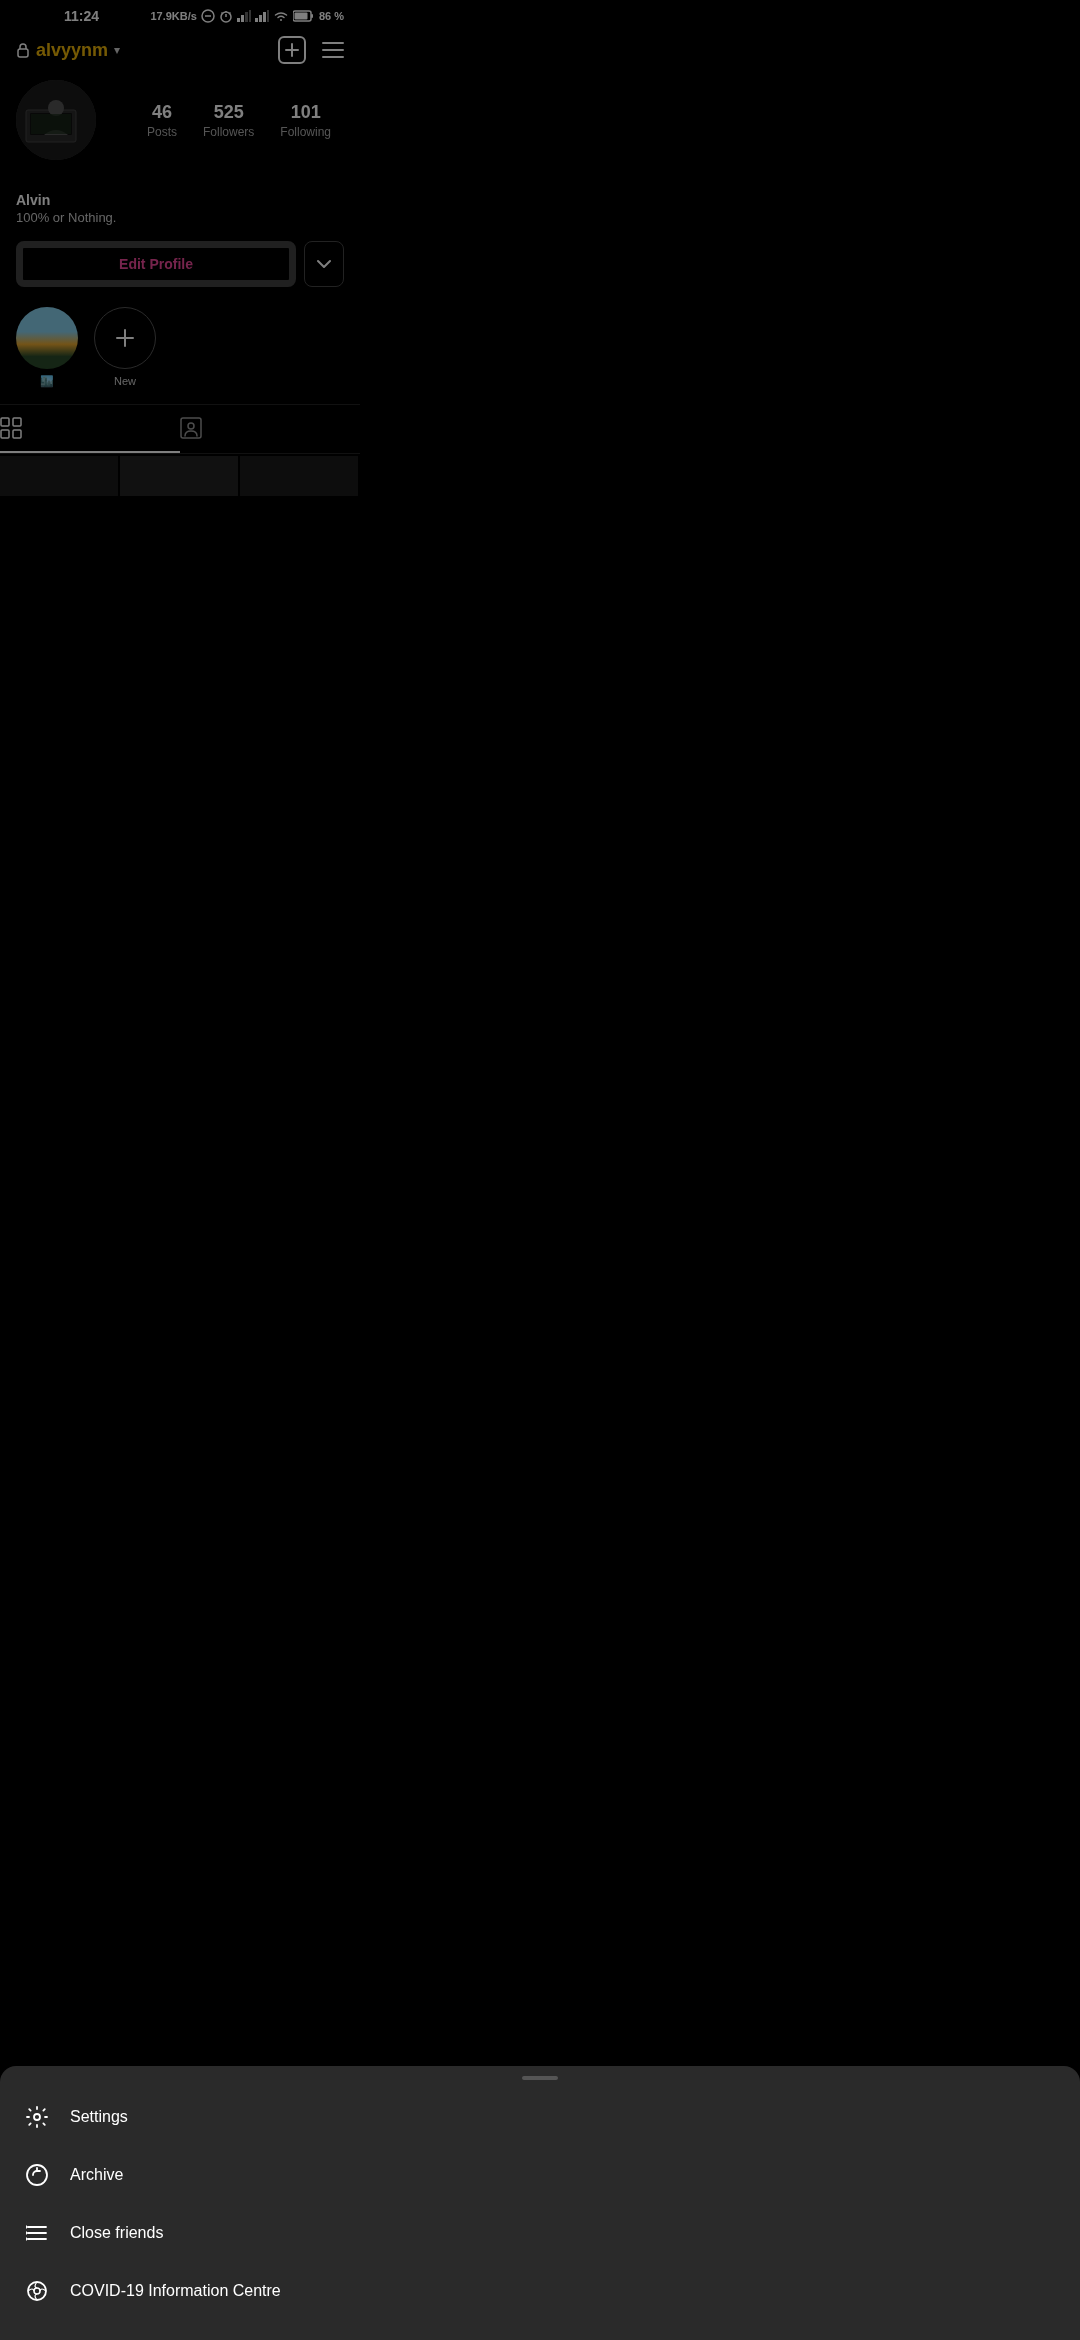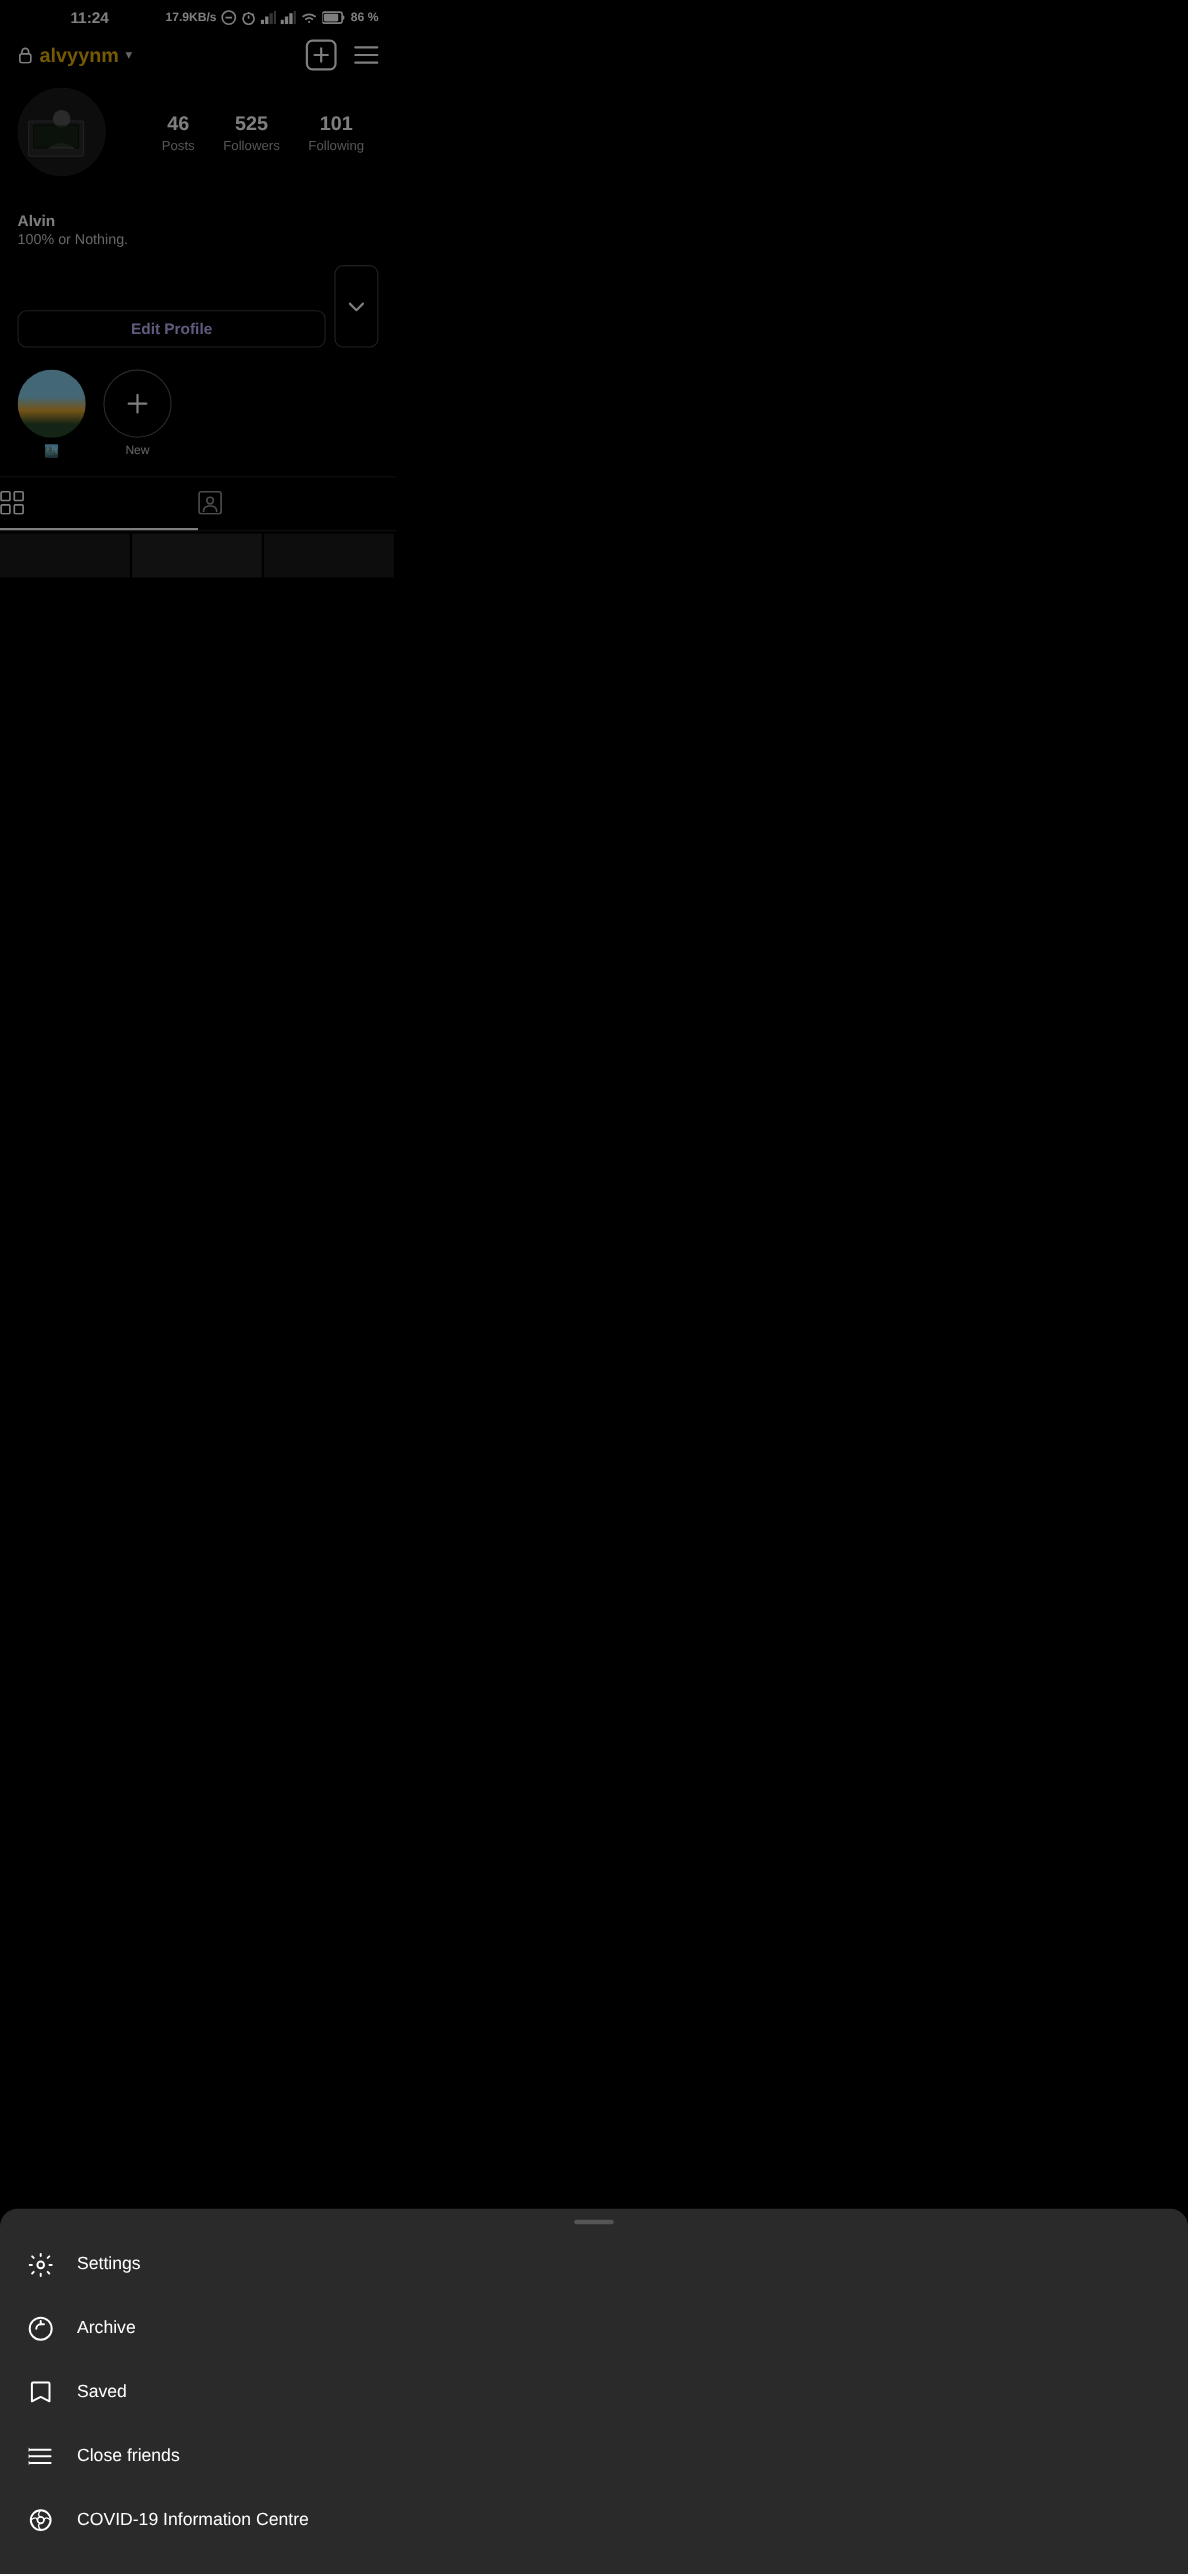--- a/index.html
+++ b/index.html
@@ -164,28 +164,27 @@
 
     
     .profile-actions {
       display: flex;
       gap: 8px;
       padding: 4px 16px 16px;
     }
     .edit-profile-btn {
       flex: 1;
       background: none;
-      border: 1px solid #404040;
-      color: #c4b5fd;
+      border: 7px solid #404040;
+      color: #ec4899;
       border-radius: 8px;
       padding: 8px 0;
       font-size: 14px;
       font-weight: 600;
       cursor: pointer;
-      margin-top: 41px;
     }
     .dropdown-btn {
       background: none;
       border: 1px solid #444;
       color: #fff;
       border-radius: 8px;
       padding: 8px 12px;
       font-size: 16px;
       cursor: pointer;
     }
@@ -492,28 +491,20 @@
           <circle cx="12" cy="12" r="10" stroke="white" stroke-width="1.8" fill="none"></circle>
           <path d="M8 12 A4 4 0 0 1 12 8" stroke="white" stroke-width="1.8" fill="none" stroke-linecap="round"></path>
           <polyline points="12,5 12,8 15,8" stroke="white" stroke-width="1.8" fill="none" stroke-linecap="round" stroke-linejoin="round"></polyline>
         </svg>
       </div>
       <span class="menu-label">Archive</span>
     </div>
 
 
 
-    <div class="sheet-menu-item">
-      <div class="menu-icon">
-        <svg width="24" height="24" viewBox="0 0 24 24">
-          <path d="M5 3 h14 a1 1 0 0 1 1 1 v16 l-8-4 -8 4 V4 a1 1 0 0 1 1-1 z" stroke="white" stroke-width="1.8" fill="none" stroke-linejoin="round"></path>
-        </svg>
-      </div>
-      <span class="menu-label">Saved</span>
-    </div>
 
     <div class="sheet-menu-item">
       <div class="menu-icon">
         <svg width="24" height="24" viewBox="0 0 24 24">
           <line x1="3" y1="6" x2="21" y2="6" stroke="white" stroke-width="1.8" stroke-linecap="round"></line>
           <line x1="3" y1="12" x2="21" y2="12" stroke="white" stroke-width="1.8" stroke-linecap="round"></line>
           <line x1="3" y1="18" x2="21" y2="18" stroke="white" stroke-width="1.8" stroke-linecap="round"></line>
           <polygon points="1,4 3,6 1,8" fill="white"></polygon>
           <polygon points="1,10 3,12 1,14" fill="white"></polygon>
           <polygon points="1,16 3,18 1,20" fill="white"></polygon>

